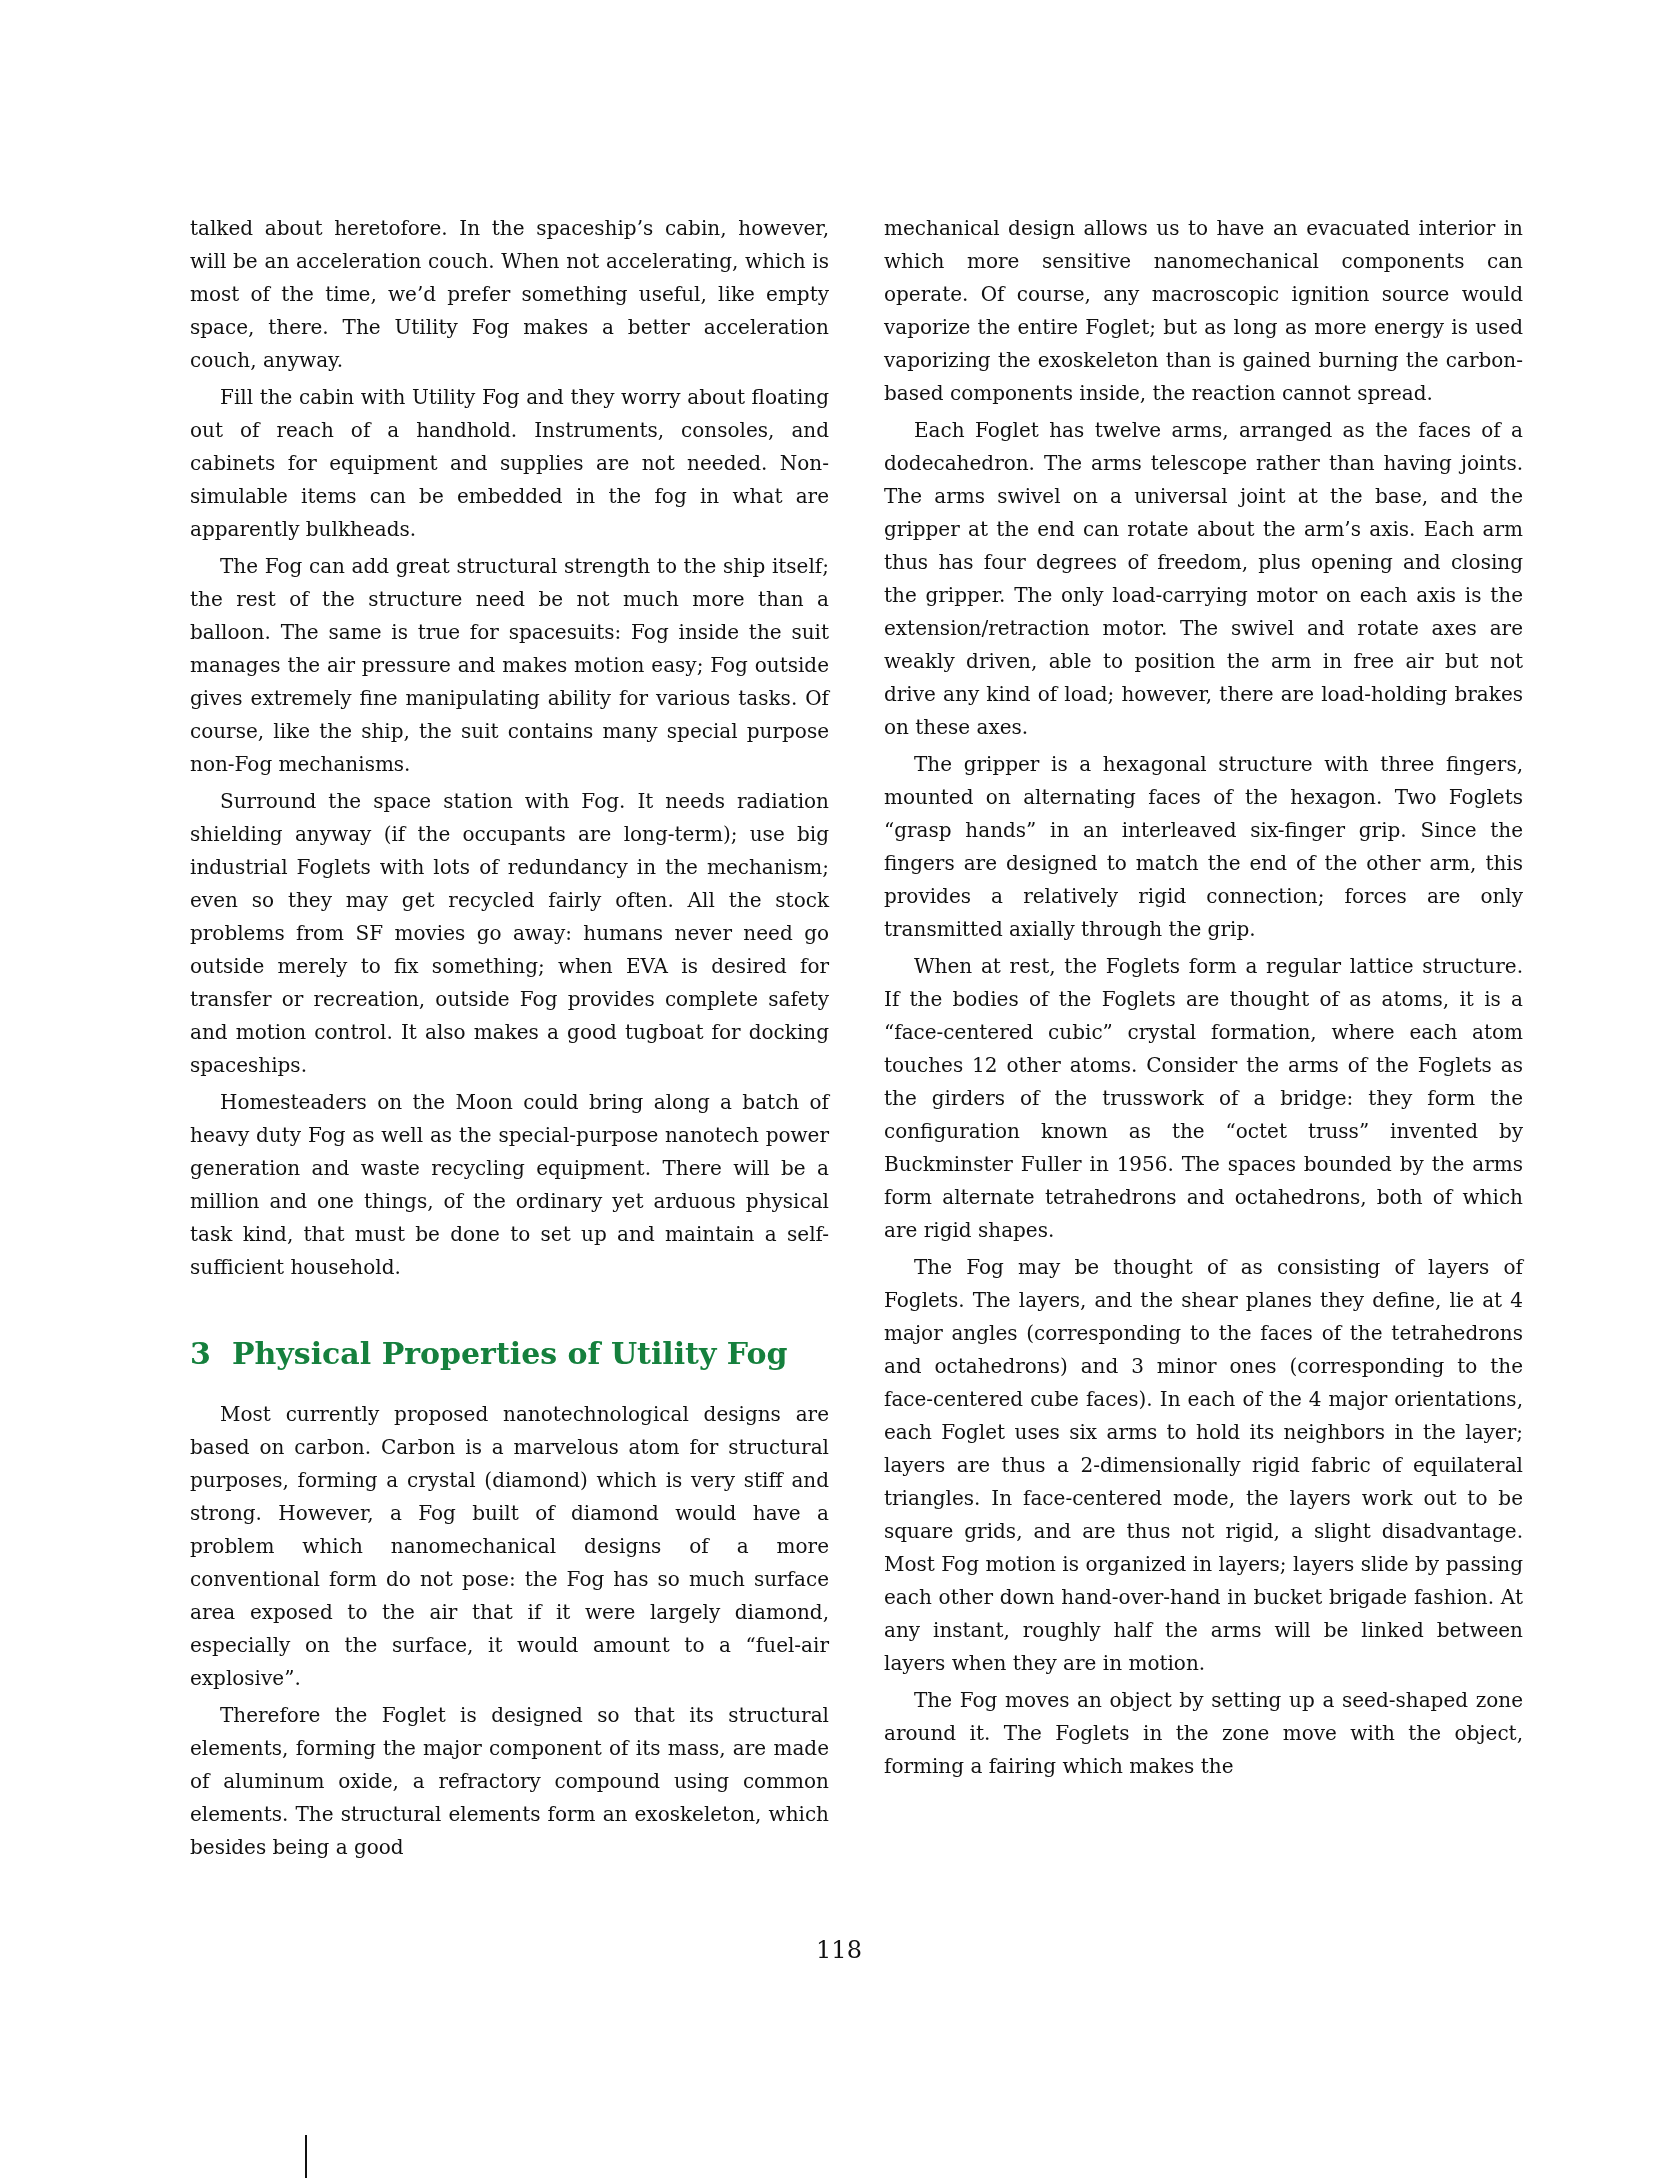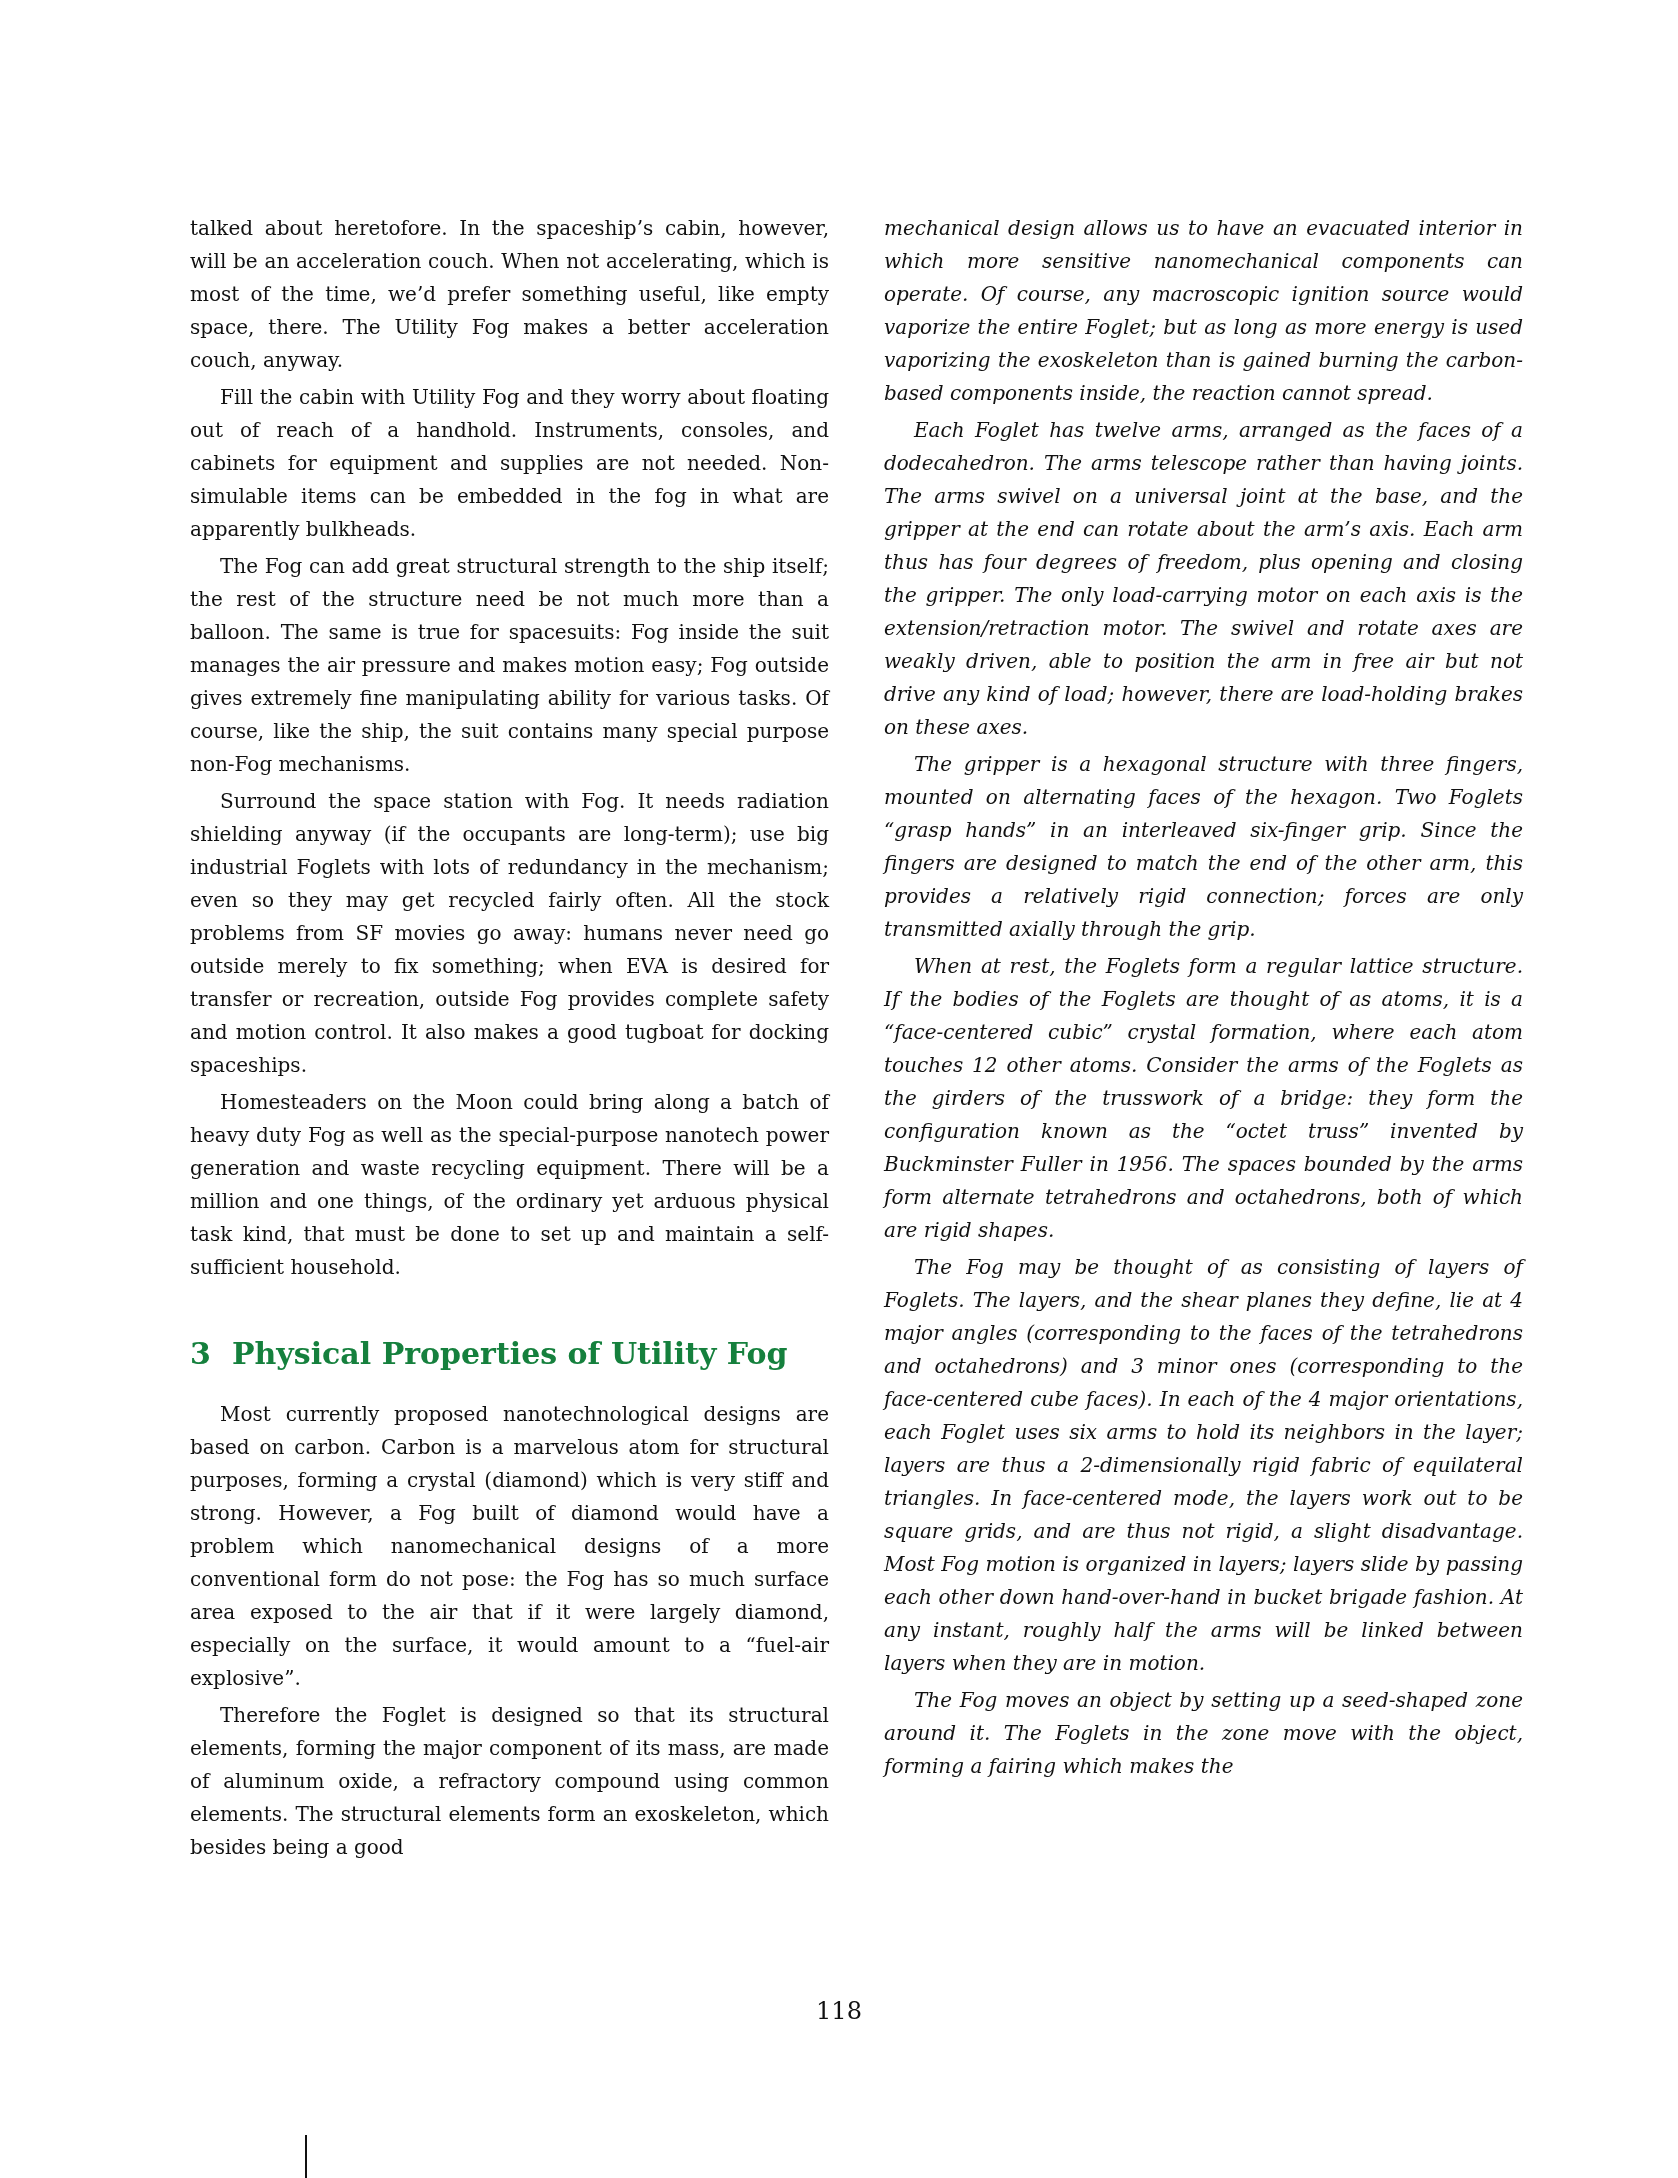--- a/index.html
+++ b/index.html
@@ -10,36 +10,36 @@
     top: 212px;
     width: 639px;
     font-family: "DejaVu Serif", "Liberation Serif", serif;
     font-size: 20px;
     line-height: 33px;
     color: #111111;
     text-align: justify;
     hyphens: manual;
   }
   .col-left { left: 190px; }
-  .col-right { left: 884px; font-style: italic; }
+  .col-right { left: 884px; }
   .col p { margin: 0 0 4px 0; text-indent: 30px; }
   .col p.first { text-indent: 0; }
   .section-heading {
     font-family: "DejaVu Serif", "Liberation Serif", serif;
     font-weight: bold;
     font-size: 30px;
     line-height: 40px;
     margin: 50px 0 24px 0;
     color: #15803d;
     white-space: nowrap;
   }
   .section-heading .num { display: inline-block; width: 42px; }
   .page-number {
     position: absolute;
-    top: 1997px;
+    top: 1936px;
     left: 0;
     width: 1678px;
     text-align: center;
     font-family: "DejaVu Serif", "Liberation Serif", serif;
     font-size: 24px;
     color: #111111;
   }
   .margin-mark {
     position: absolute;
     left: 305px;

